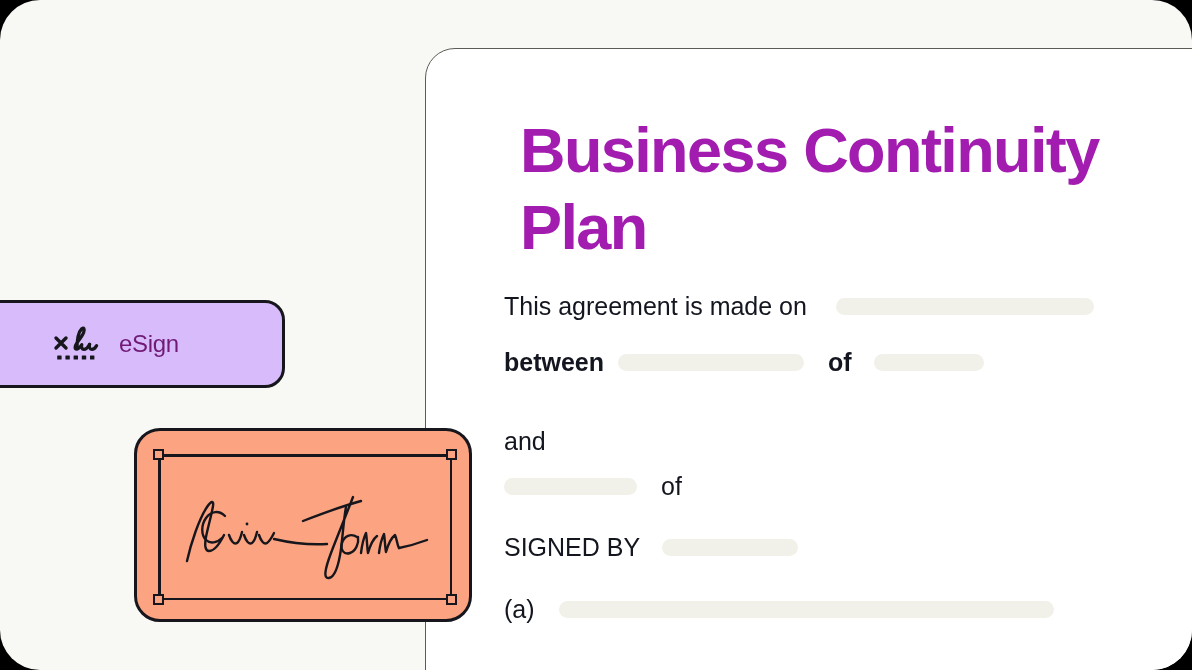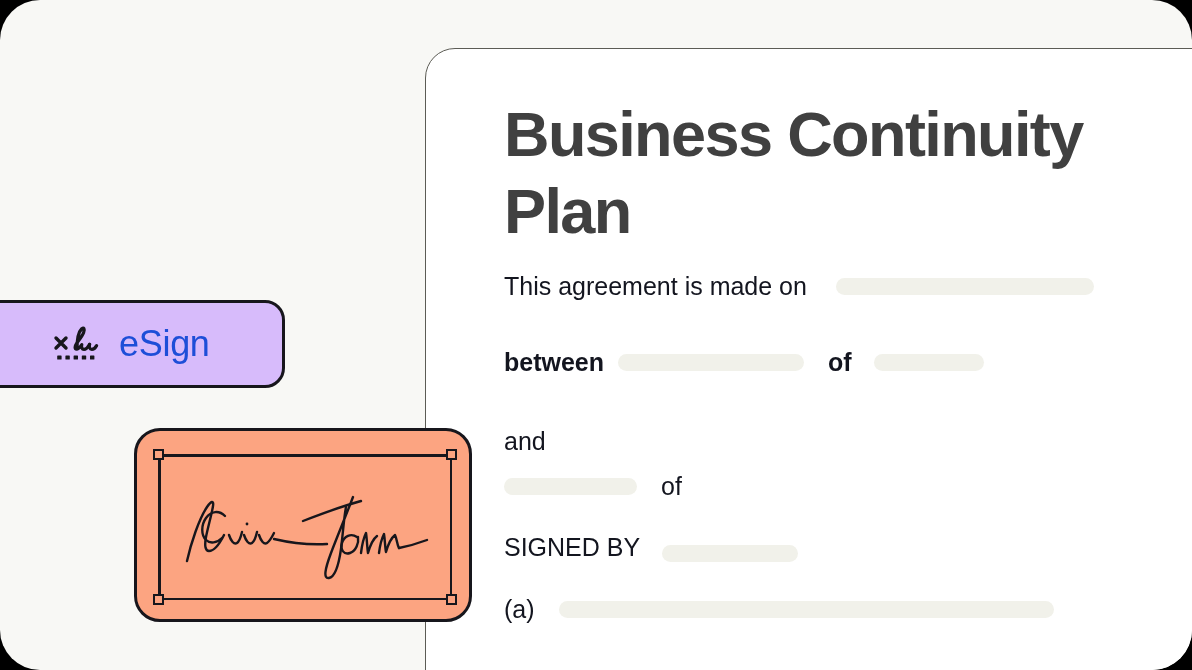--- a/index.html
+++ b/index.html
@@ -37,61 +37,61 @@
     border-top-right-radius: 30px;
     box-sizing: border-box;
     overflow: hidden;
   }
 
   #doc-title {
     position: absolute;
     left: 78px;
     top: 47px;
     width: 600px;
-    margin: 0;
+    margin: 16px;
     font-size: 63px;
     line-height: 77px;
     font-weight: bold;
     letter-spacing: -1.6px;
-    color: #404040;
+    color: #a21caf;
   }
 
   .doc-line {
     position: absolute;
     left: 78px;
     display: flex;
     align-items: center;
     white-space: nowrap;
     font-size: 25px;
     color: #13151f;
   }
   .doc-line .txt { display: inline-block; }
 
   .ph {
     display: inline-block;
     height: 17px;
     background: #f1f1ea;
     border-radius: 9px;
   }
 
-  #line-1 { top: 223px; gap: 12px; }
+  #line-1 { top: 243px; gap: 12px; }
   #line-1 .ph { width: 258px; margin-left: 17px; }
 
   #line-2 { top: 299px; font-weight: bold; }
   #line-2 .ph-a { width: 186px; margin-left: 14px; }
   #line-2 .of { margin-left: 24px; }
   #line-2 .ph-b { width: 110px; margin-left: 22px; }
 
   #line-3 { top: 360px; margin-top: 18px; }
 
   #line-4 { top: 423px; }
   #line-4 .ph-a { width: 133px; }
   #line-4 .of { margin-left: 24px; }
 
-  #line-5 { top: 484px; align-items: flex-end; }
+  #line-5 { top: 484px; }
   #line-5 .ph { width: 136px; margin-left: 22px; }
 
   #line-6 { top: 546px; }
   #line-6 .ph { width: 495px; margin-left: 24px; }
 
   
   #esign-pill {
     position: absolute;
     left: -28px;
     top: 300px;
@@ -106,24 +106,24 @@
     padding-left: 78px;
     gap: 18px;
   }
   #esign-icon {
     flex: 0 0 auto;
     width: 48px;
     height: 40px;
     display: block;
   }
   #esign-label {
-    font-size: 36px;
+    font-size: 24px;
     font-weight: 500;
     letter-spacing: -0.3px;
-    color: #1d4ed8;
+    color: #701a75;
   }
 
   
   #signature-card {
     position: absolute;
     left: 134px;
     top: 428px;
     width: 338px;
     height: 194px;
     background: #fca481;

